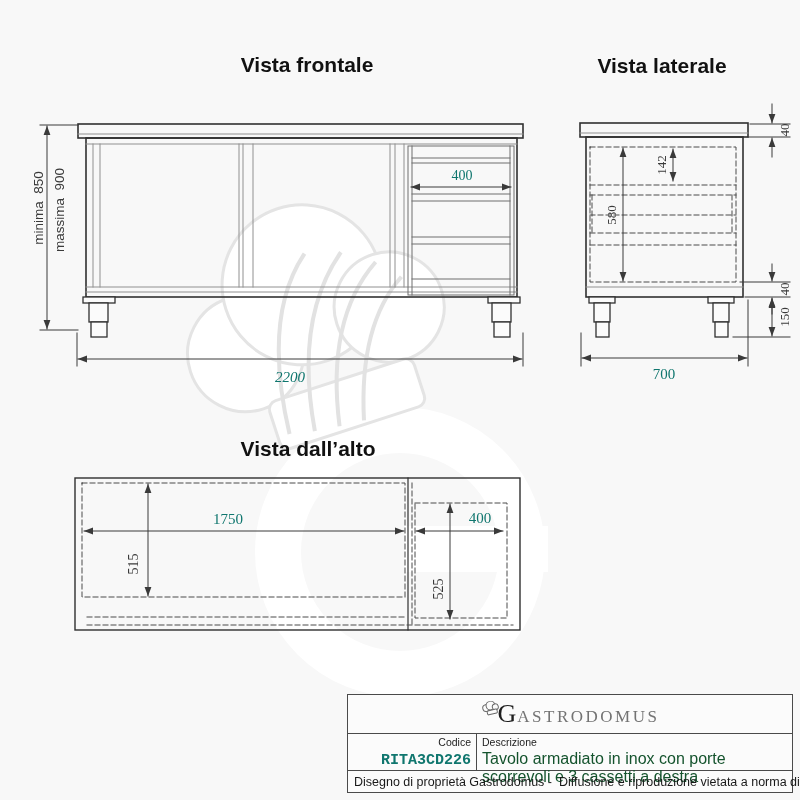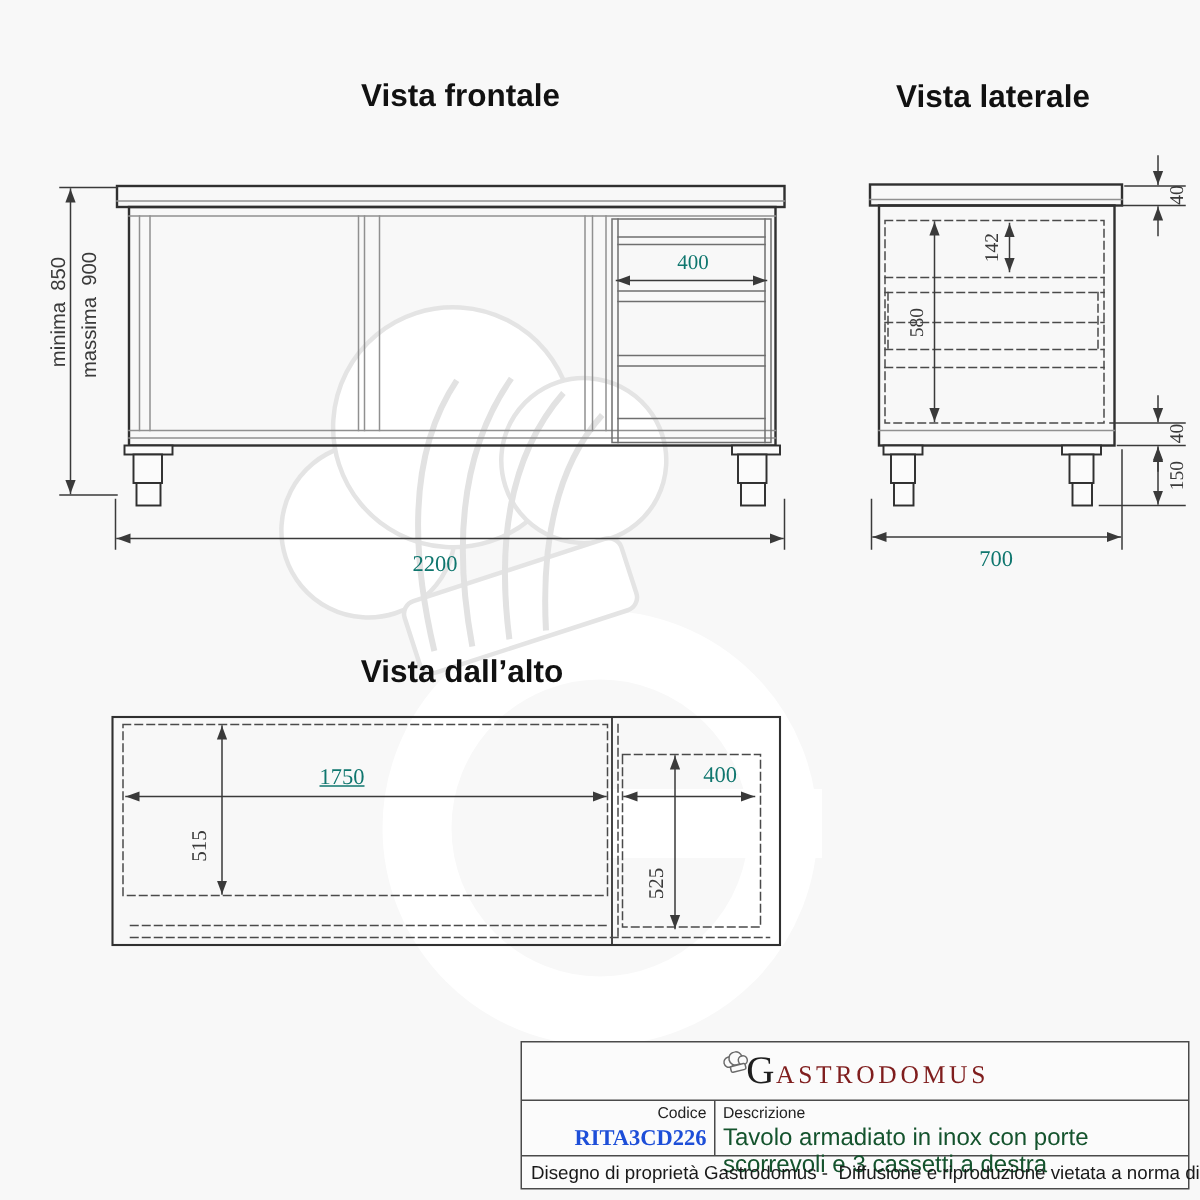--- a/index.html
+++ b/index.html
@@ -49,33 +49,33 @@
     display:flex;align-items:center;justify-content:center;
   }
   .logo{display:flex;align-items:baseline;}
   .logo .hat{align-self:flex-start;margin:2px -3px 0 0;transform:rotate(-14deg);}
   .logo .g{
     font-family:"Liberation Serif", serif;
     font-size:26px;color:#1e1e1e;letter-spacing:1px;
   }
   .logo .rest{
     font-family:"Liberation Serif", serif;
-    font-size:17px;color:#7f1d1d;letter-spacing:2.5px;
+    font-size:17px;color:#737373;letter-spacing:2.5px;
   }
   .tblock .row2{
     border-top:1.2px solid #4a4a4a;
     height:37px;display:flex;box-sizing:border-box;
   }
   .tblock .cell{padding:2px 5px;box-sizing:border-box;}
   .tblock .cell.code{width:129px;border-right:1.2px solid #4a4a4a;text-align:right;}
   .tblock .cell.desc{flex:1;}
   .tb-label{font-size:10.5px;color:#222;display:block;margin-bottom:2px;}
   .code-value{
-    font-family:Liberation Serif, serif;
-    font-weight:bold;font-size:15px;color:#1d4ed8;
+    font-family:Liberation Mono, monospace;
+    font-weight:bold;font-size:15px;color:#0f766e;
   }
   .desc-value{font-size:16px;color:#14532d;}
   .tblock .row3{
     border-top:1.2px solid #4a4a4a;
     padding:4px 6px;font-size:12.5px;color:#191919;
     white-space:pre;
   }
 </style>
 </head>
 <body>
@@ -226,30 +226,30 @@
   </g>
 </svg>
 
 <div class="label view-title" style="left:307px;top:64px;">Vista frontale</div>
 <div class="label view-title" style="left:662px;top:65px;">Vista laterale</div>
 <div class="label view-title" style="left:308px;top:448px;">Vista dall’alto</div>
 
 <div class="vlabel dim-sans" style="left:39px;top:208px;">minima  850</div>
 <div class="vlabel dim-sans" style="left:60px;top:210px;">massima  900</div>
 <div class="label dim-serif" style="left:462px;top:176px;font-size:14px;">400</div>
-<div class="label dim-serif" style="left:290px;top:377px;">2200</div>
+<div class="label dim-serif" style="left:290px;top:377px;font-style:italic;">2200</div>
 
 <div class="vlabel dim-serif-sm" style="left:784px;top:130px;">40</div>
 <div class="vlabel dim-serif-sm" style="left:661px;top:165px;">142</div>
 <div class="vlabel dim-serif-sm" style="left:611px;top:215px;">580</div>
 <div class="vlabel dim-serif-sm" style="left:784px;top:289px;">40</div>
 <div class="vlabel dim-serif-sm" style="left:784px;top:317px;">150</div>
 <div class="label dim-serif" style="left:664px;top:374px;">700</div>
 
-<div class="label dim-serif" style="left:228px;top:519px;text-decoration:underline;">1750</div>
+<div class="label dim-serif" style="left:228px;top:519px;">1750</div>
 <div class="label dim-serif" style="left:480px;top:518px;">400</div>
 <div class="vlabel dim-serif" style="left:134px;top:564px;font-size:14px;">515</div>
 <div class="vlabel dim-serif" style="left:439px;top:589px;font-size:14px;">525</div>
 
 <div class="tblock">
   <div class="row1">
     <div class="logo">
       <span class="hat">
         <svg width="20" height="16" viewBox="0 0 20 16">
           <g stroke="#6a6a6a" stroke-width="1" fill="#fbfbfb">

